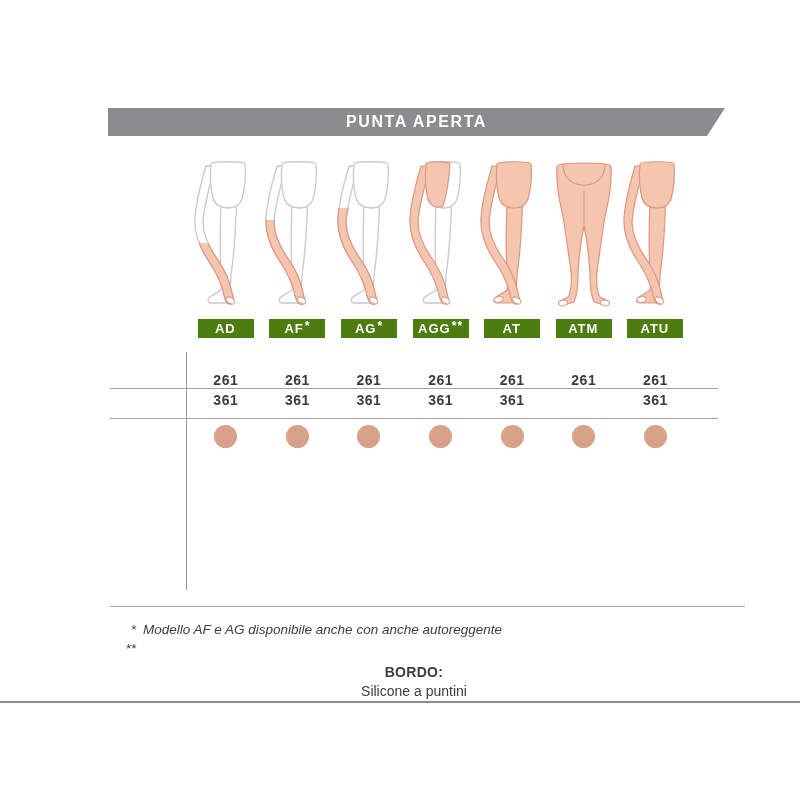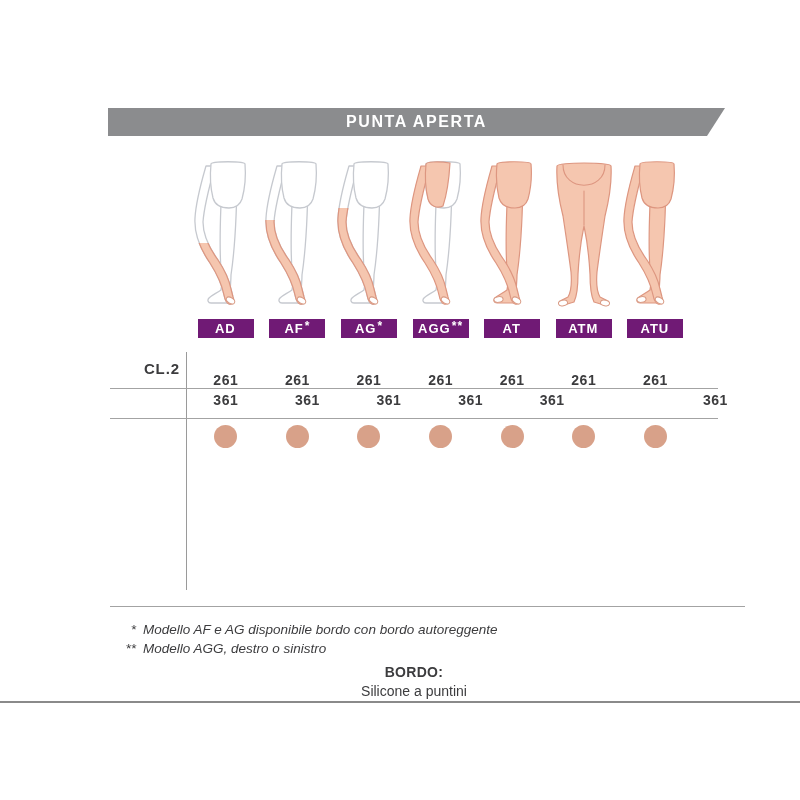--- a/index.html
+++ b/index.html
@@ -11,30 +11,30 @@
           clip-path:polygon(0 0,100% 0,calc(100% - 18px) 100%,0 100%);
           display:flex;align-items:center;justify-content:center;}
   .banner span{color:#ffffff;font-weight:bold;font-size:16px;letter-spacing:1.6px;}
 
   
   .cols{position:absolute;left:190px;width:502px;display:grid;grid-template-columns:repeat(7,71.6px);
         justify-items:center;align-items:center;}
   #figures{top:158px;}
   #labels{top:319px;}
   #cl2vals{top:358px;height:20px;margin-top:12px;}
-  #cl3vals{top:390px;height:20px;gap:10px;}
+  #cl3vals{top:390px;height:20px;}
   #dots{top:424px;height:24px;}
 
   .fig{width:72px;height:152px;display:block;}
   .out{fill:#ffffff;stroke:#c6c9cf;stroke-width:1.3;stroke-linejoin:round;}
   .skin{fill:#f5c6af;stroke:#dd9680;stroke-width:1.2;stroke-linejoin:round;}
   .seam{fill:none;stroke:#dd9680;stroke-width:1.1;stroke-linecap:round;}
   .toe{fill:#ffffff;stroke:#d99c86;stroke-width:1;}
 
-  .model-box{background:#701a75;color:#fff;font-weight:bold;font-size:13px;letter-spacing:1px;
+  .model-box{background:#4d7c0f;color:#fff;font-weight:bold;font-size:13px;letter-spacing:1px;
              width:56px;height:19px;display:flex;align-items:center;justify-content:center;}
   .model-box .sup{font-size:12px;transform:translateY(-3px);margin-left:1px;}
 
   .val{font-weight:bold;font-size:14px;letter-spacing:.5px;}
   .dot{width:23px;height:23px;border-radius:50%;background:#d8a189;}
 
   .rowlabel{position:absolute;left:0;width:180px;text-align:right;font-weight:bold;font-size:15px;letter-spacing:.9px;}
   #lbl-cl2{top:360px;}
   #lbl-cl3{top:392px;}
   #lbl-colori{top:426px;}
@@ -172,21 +172,20 @@
       <div class="model-box">
         <span>ATM</span>
         <span class="sup"></span>
       </div>
       <div class="model-box">
         <span>ATU</span>
         <span class="sup"></span>
       </div>
     </div>
 
-  <div class="rowlabel" id="lbl-cl2">CL.2</div>
 
   <div class="cols" id="cl2vals">
       <div class="val">261</div>
       <div class="val">261</div>
       <div class="val">261</div>
       <div class="val">261</div>
       <div class="val">261</div>
       <div class="val">261</div>
       <div class="val">261</div>
     </div>
@@ -210,25 +209,24 @@
     </div>
 
   <div class="vline"></div>
   <div class="hline" id="hline1"></div>
   <div class="hline" id="hline2"></div>
   <div class="sep"></div>
 
   <div class="footnotes">
     <div class="fnline">
       <span class="marker">*</span>
-      <span>Modello AF e AG disponibile bordo con bordo autoreggente</span>
+      <span>Modello AF e AG disponibile anche con anche autoreggente</span>
     </div>
     <div class="fnline">
       <span class="marker">**</span>
-      <span>Modello AGG, destro o sinistro</span>
     </div>
   </div>
 
   <div class="bordo">
     <div class="t">BORDO:</div>
     <div class="v">Silicone a puntini</div>
   </div>
 
   <div class="baseline"></div>
 

